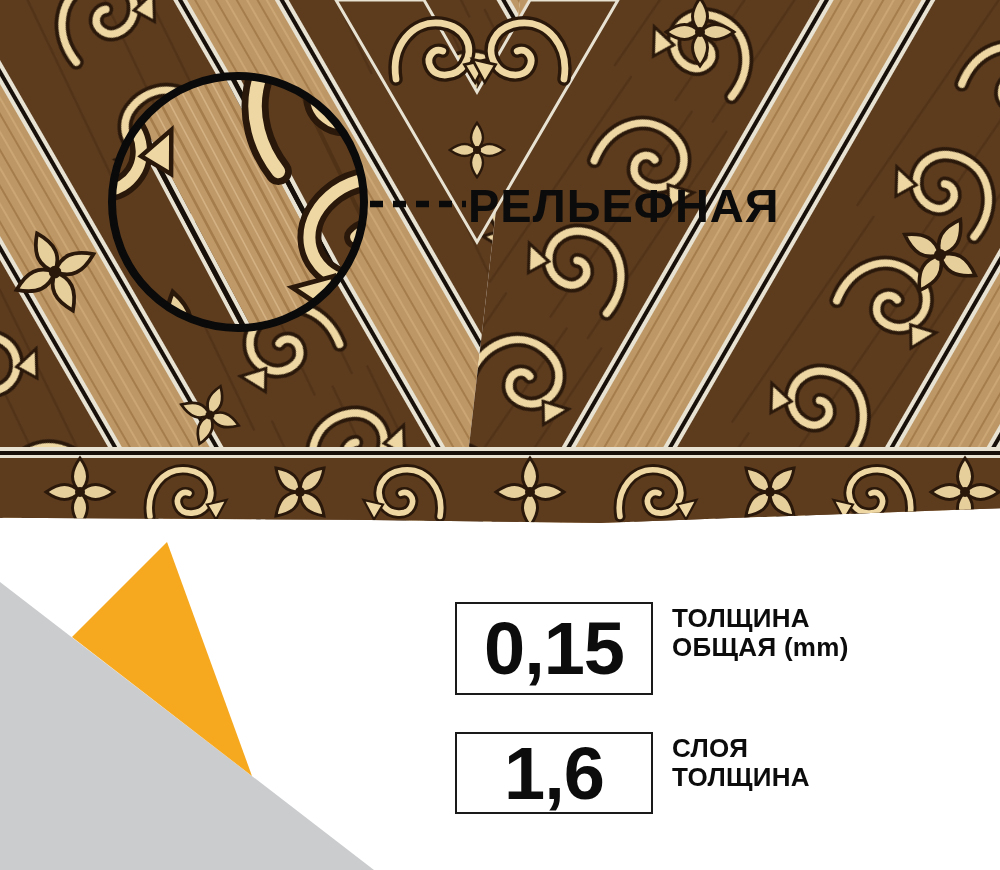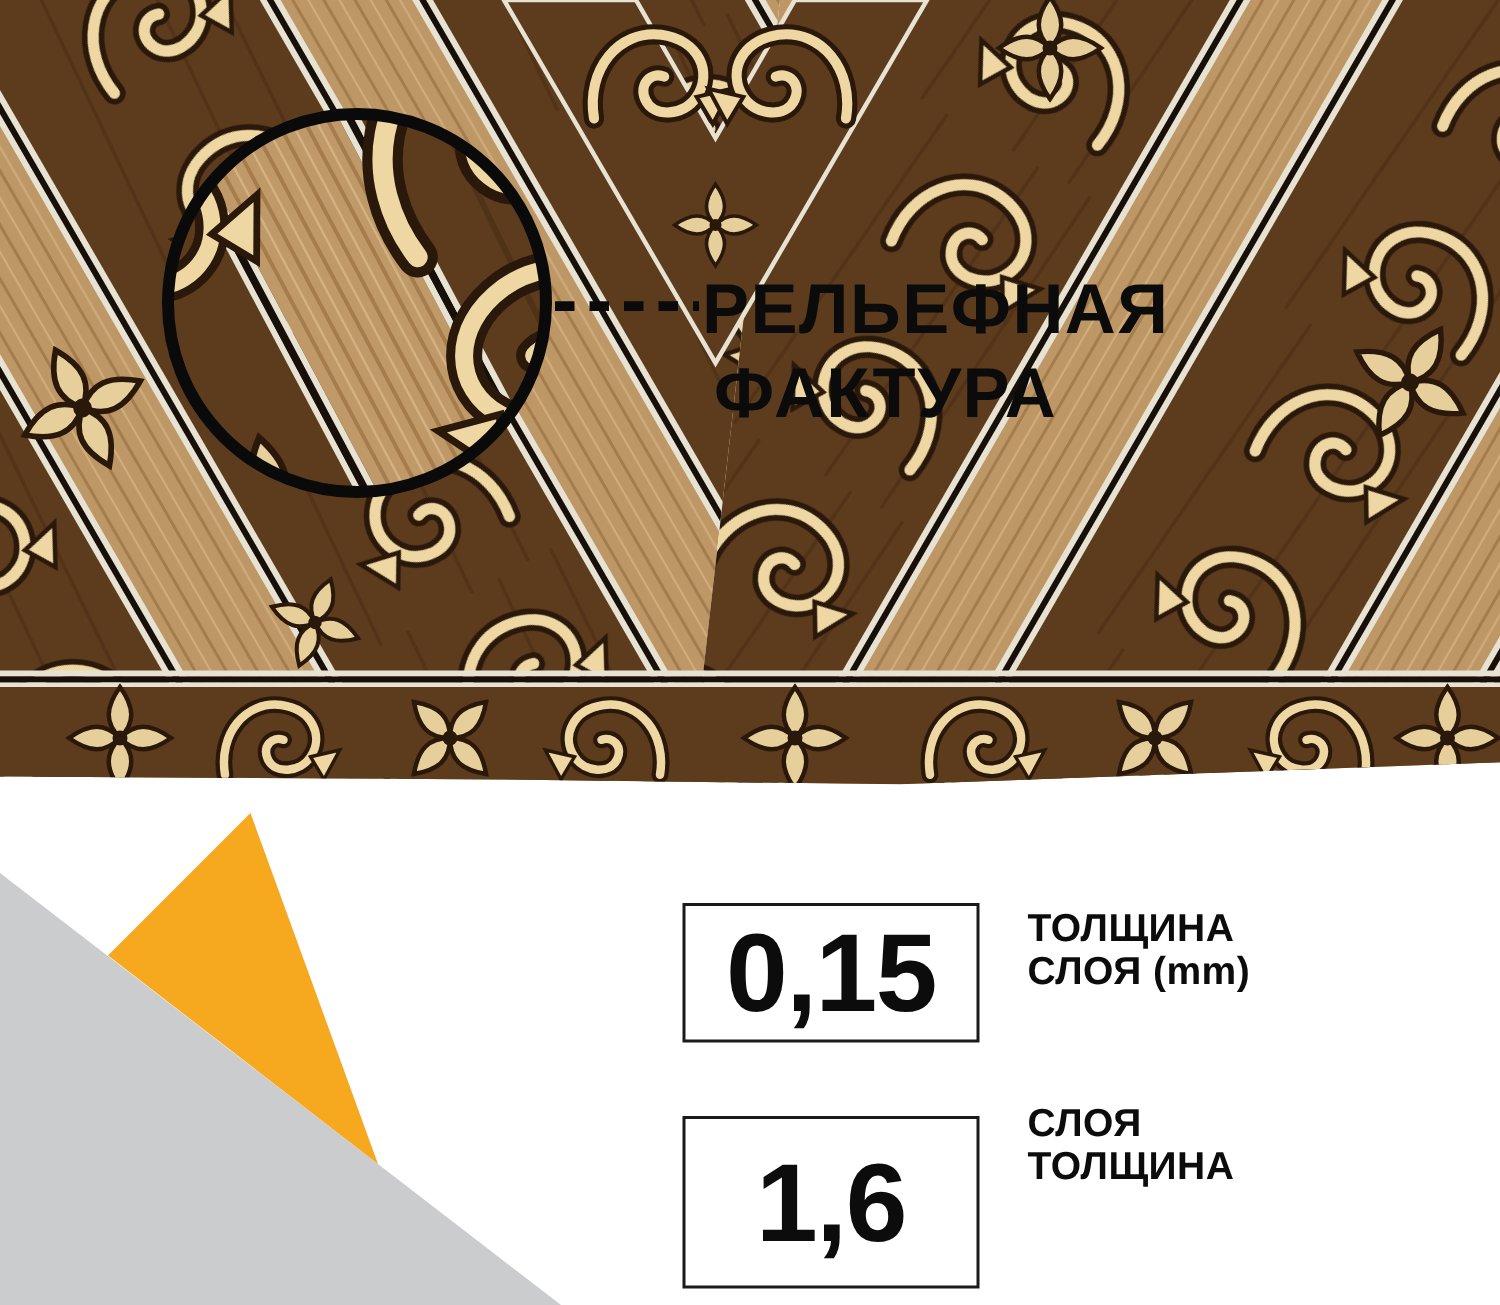--- a/index.html
+++ b/index.html
@@ -34,26 +34,25 @@
   }
   
   .value-box{
     position:absolute;left:455px;width:198px;
     background:var(--box-bg,#fff);border:2px solid var(--box-border,#1a1a1a);
     box-sizing:border-box;display:flex;align-items:center;justify-content:center;
     font-weight:bold;color:var(--spec-text,#0c0c0c);
     font-size:74px;letter-spacing:-1px;
   }
   .vb1{top:602px;height:93px;}
-  .vb2{top:732px;height:115px;margin-top:12px;}
+  .vb2{top:732px;height:82px;}
   .spec-label{
     position:absolute;left:672px;color:var(--spec-text,#0c0c0c);
     font-weight:bold;font-size:26px;line-height:29px;letter-spacing:.3px;
     white-space:nowrap;
-    margin-left:13px;
   }
   .sl1{top:604px;}
   .sl2{top:734px;}
 </style>
 </head>
 <body>
 
 <div class="stage">
 
   <div class="photo">
@@ -166,31 +165,30 @@
         </g>
       </g>
 
       <circle cx="238" cy="202" r="126" fill="none" stroke="#0a0a0a" stroke-width="8"></circle>
 
       <line x1="370" y1="204" x2="466" y2="204" stroke="#0a0a0a" stroke-width="6.5" stroke-dasharray="13 10"></line>
     </svg>
 
     <div class="headline">
       <div class="l1">РЕЛЬЕФНАЯ</div>
-      <div class="l2">ФАКТУРА</div>
     </div>
   </div>
 
   <div class="gray-shape"></div>
   <div class="yellow-shape"></div>
 
   <div class="value-box vb1">0,15</div>
   <div class="spec-label sl1">
     <div>ТОЛЩИНА</div>
-    <div>СЛОЯ (mm)</div>
+    <div>ОБЩАЯ (mm)</div>
   </div>
 
   <div class="value-box vb2">1,6</div>
   <div class="spec-label sl2">
     <div>СЛОЯ</div>
     <div>ТОЛЩИНА</div>
   </div>
 
 </div>
 

